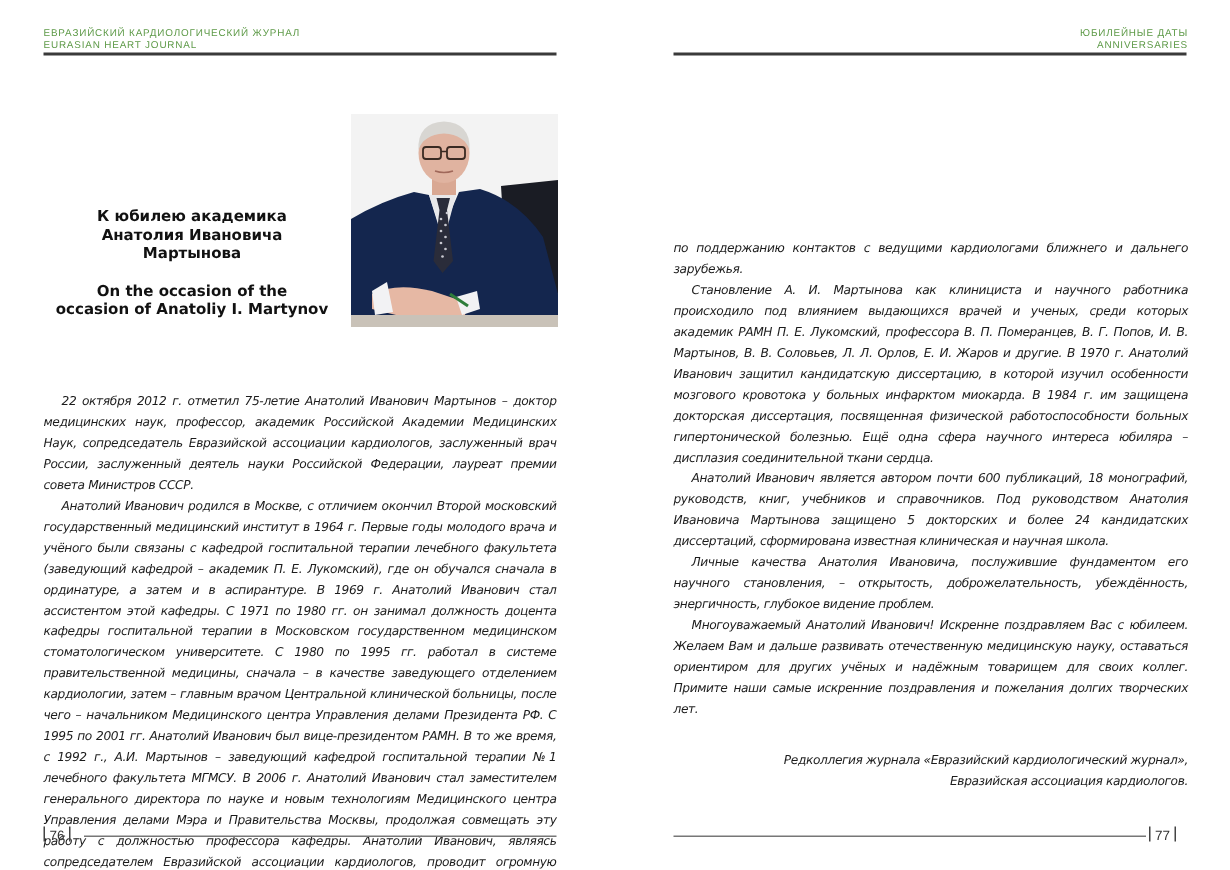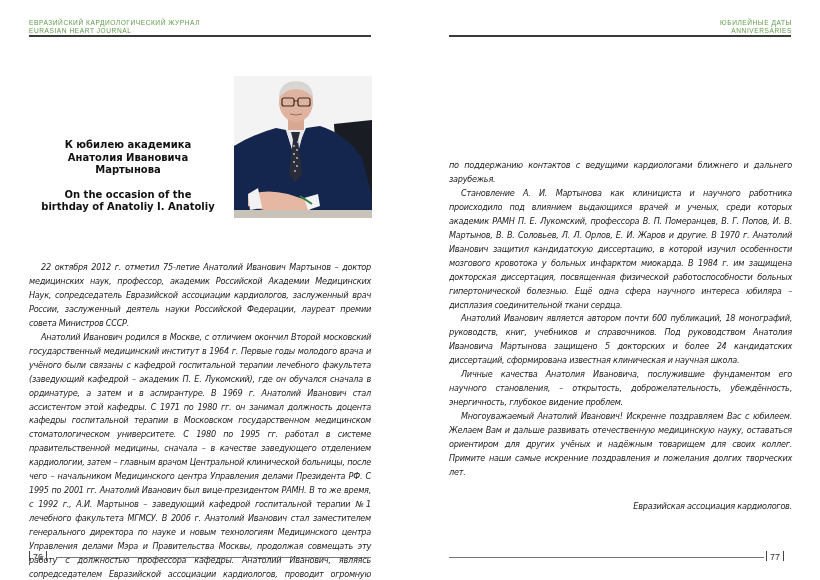--- a/index.html
+++ b/index.html
@@ -118,21 +118,21 @@
   </div>
 
   <div class="title-block">
     <div class="ru">
       <div>К юбилею академика</div>
       <div>Анатолия Ивановича</div>
       <div>Мартынова</div>
     </div>
     <div class="en">
       <div>On the occasion of the</div>
-      <div>birthday of Anatoliy I. Anatoliy</div>
+      <div>occasion of Anatoliy I. Martynov</div>
     </div>
   </div>
 
   <div class="body-text">
     <p>22 октября 2012 г. отметил 75-летие Анатолий Иванович Мартынов – доктор медицинских наук, профессор, академик Российской Академии Медицинских Наук, сопредседатель Евразийской ассоциации кардиологов, заслуженный врач России, заслуженный деятель науки Российской Федерации, лауреат премии совета Министров СССР.</p>
     <p>Анатолий Иванович родился в Москве, с отличием окончил Второй московский государственный медицинский институт в 1964 г. Первые годы молодого врача и учёного были связаны с кафедрой госпитальной терапии лечебного факультета (заведующий кафедрой – академик П. Е. Лукомский), где он обучался сначала в ординатуре, а затем и в аспирантуре. В 1969 г. Анатолий Иванович стал ассистентом этой кафедры. С 1971 по 1980 гг. он занимал должность доцента кафедры госпитальной терапии в Московском государственном медицинском стоматологическом университете. С 1980 по 1995 гг. работал в системе правительственной медицины, сначала – в качестве заведующего отделением кардиологии, затем – главным врачом Центральной клинической больницы, после чего – начальником Медицинского центра Управления делами Президента РФ. С 1995 по 2001 гг. Анатолий Иванович был вице-президентом РАМН. В то же время, с 1992 г., А.И. Мартынов – заведующий кафедрой госпитальной терапии №1 лечебного факультета МГМСУ. В 2006 г. Анатолий Иванович стал заместителем генерального директора по науке и новым технологиям Медицинского центра Управления делами Мэра и Правительства Москвы, продолжая совмещать эту работу с должностью профессора кафедры. Анатолий Иванович, являясь сопредседателем Евразийской ассоциации кардиологов, проводит огромную работу</p>
   </div>
 
   <div class="folio">
     <span class="bar"></span><span class="num">76</span><span class="bar"></span>
@@ -149,20 +149,21 @@
 
   <div class="body-text">
     <p class="noindent">по поддержанию контактов с ведущими кардиологами ближнего и дальнего зарубежья.</p>
     <p>Становление А. И. Мартынова как клинициста и научного работника происходило под влиянием выдающихся врачей и ученых, среди которых академик РАМН П. Е. Лукомский, профессора В. П. Померанцев, В. Г. Попов, И. В. Мартынов, В. В. Соловьев, Л. Л. Орлов, Е. И. Жаров и другие. В 1970 г. Анатолий Иванович защитил кандидатскую диссертацию, в которой изучил особенности мозгового кровотока у больных инфарктом миокарда. В 1984 г. им защищена докторская диссертация, посвященная физической работоспособности больных гипертонической болезнью. Ещё одна сфера научного интереса юбиляра – дисплазия соединительной ткани сердца.</p>
     <p>Анатолий Иванович является автором почти 600 публикаций, 18 монографий, руководств, книг, учебников и справочников. Под руководством Анатолия Ивановича Мартынова защищено 5 докторских и более 24 кандидатских диссертаций, сформирована известная клиническая и научная школа.</p>
     <p>Личные качества Анатолия Ивановича, послужившие фундаментом его научного становления, – открытость, доброжелательность, убеждённость, энергичность, глубокое видение проблем.</p>
     <p>Многоуважаемый Анатолий Иванович! Искренне поздравляем Вас с юбилеем. Желаем Вам и дальше развивать отечественную медицинскую науку, оставаться ориентиром для других учёных и надёжным товарищем для своих коллег. Примите наши самые искренние поздравления и пожелания долгих творческих лет.</p>
   </div>
 
   <div class="signature">
+    <div>Редколлегия журнала «Евразийский кардиологический журнал»,</div>
     <div>Евразийская ассоциация кардиологов.</div>
   </div>
 
   <div class="foot-rule"></div>
   <div class="folio">
     <span class="bar"></span><span class="num">77</span><span class="bar"></span>
   </div>
 </div>
 
 </body></html>

